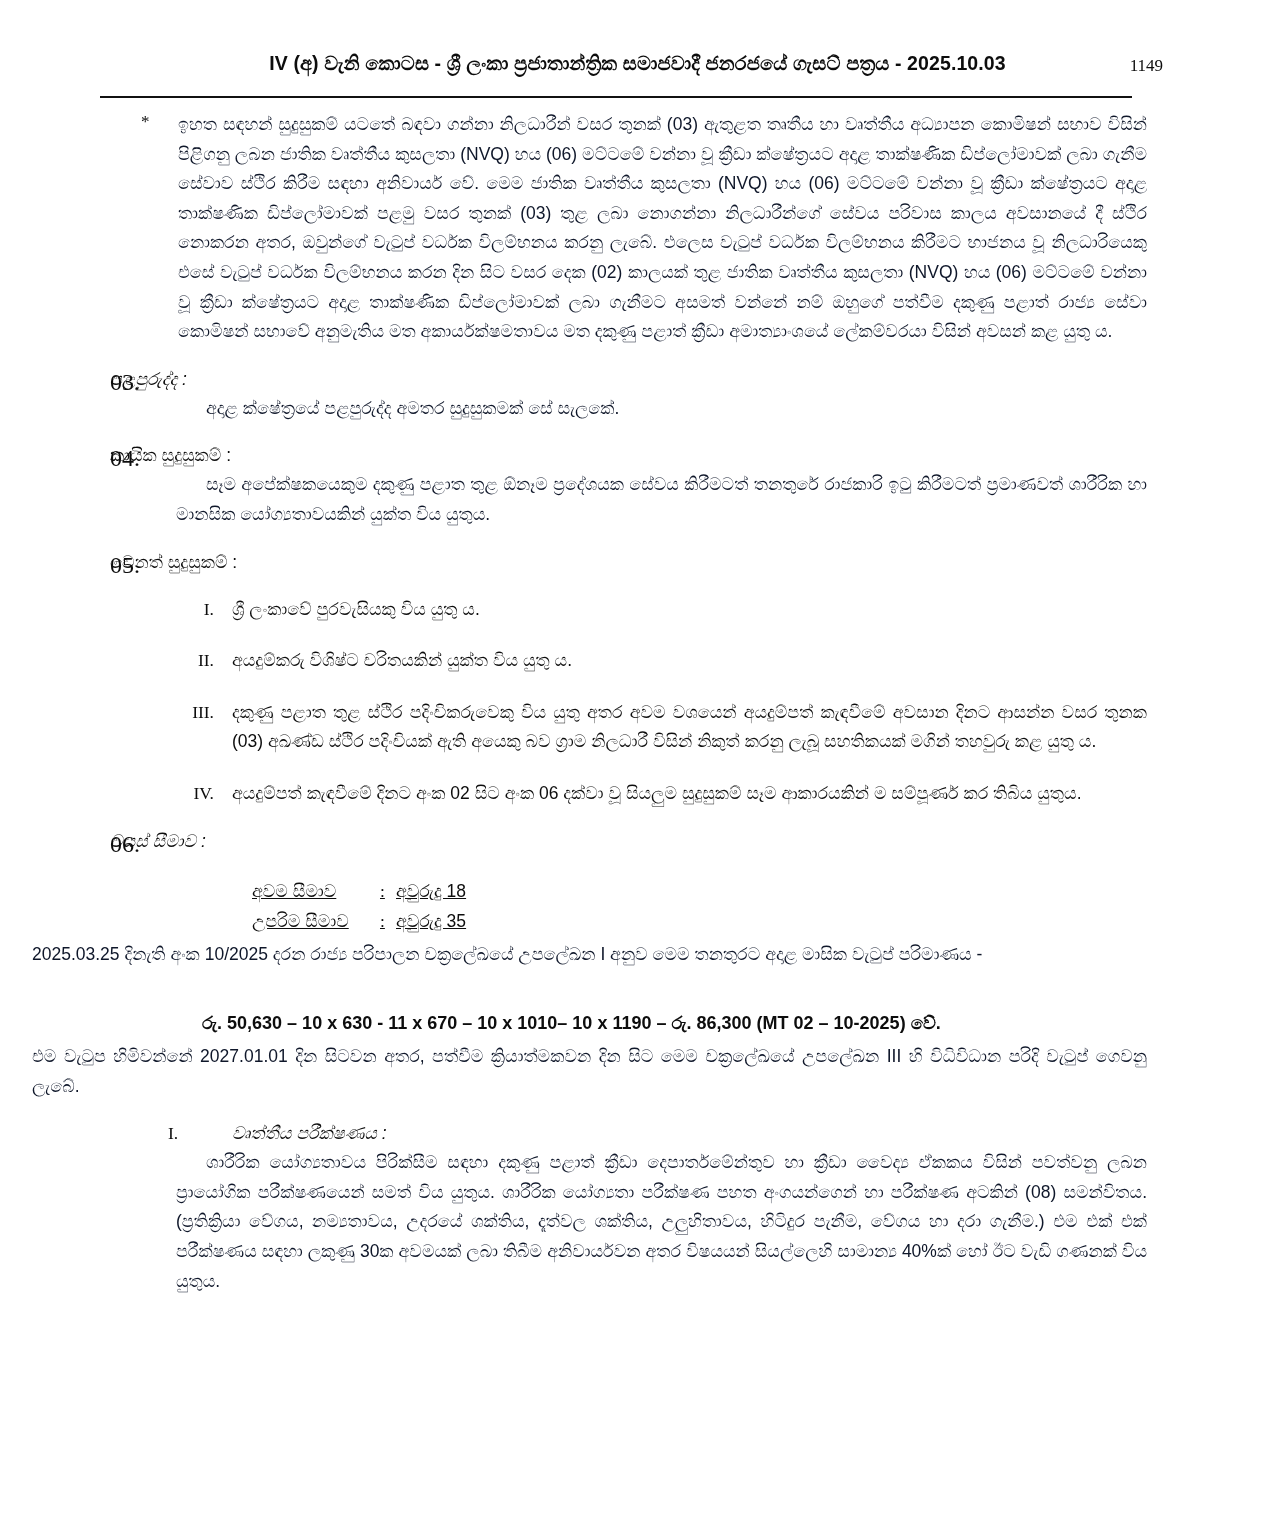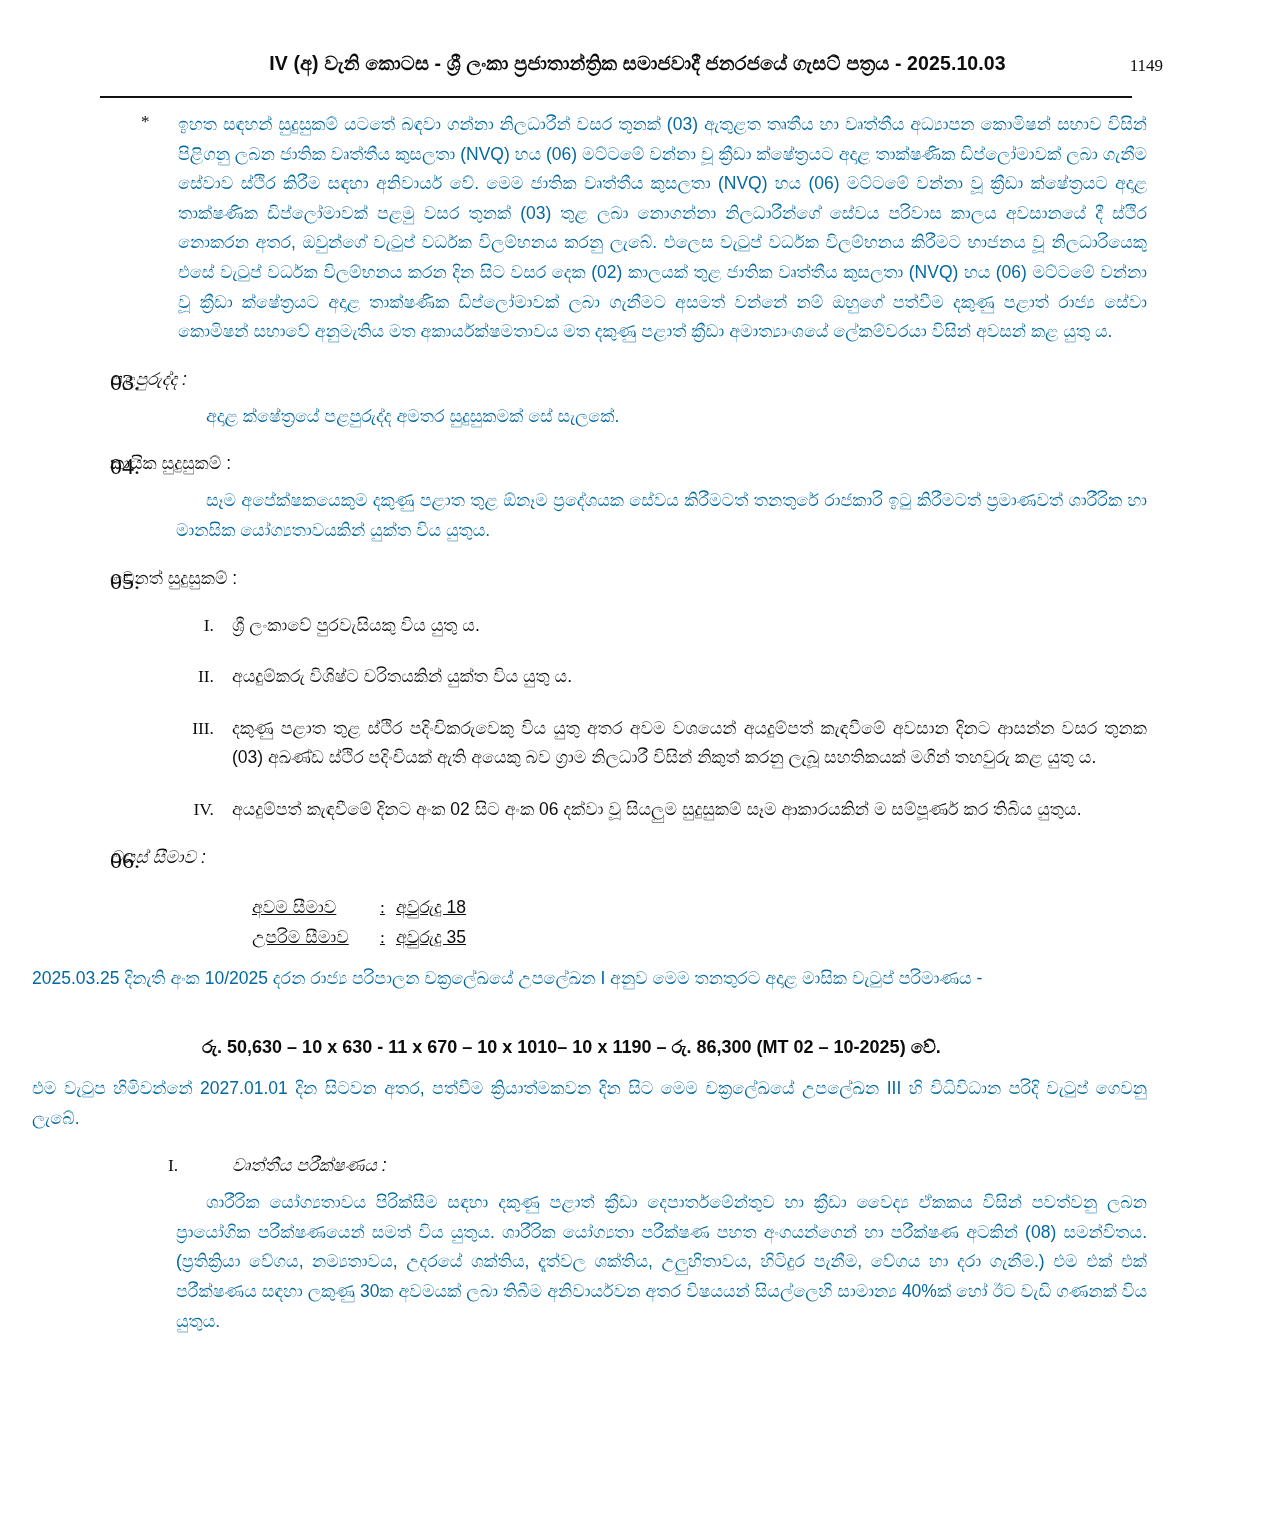--- a/index.html
+++ b/index.html
@@ -60,21 +60,21 @@
     position: absolute;
     left: 0;
     top: 104px;
     width: 1275px;
   }
 
   .para {
     font-size: 17.5px;
     line-height: 29.6px;
     text-align: justify;
-    color: #0369a1;
+    color: #0f172a;
   }
 
   
   .star-block {
     position: relative;
     margin: 6px 0 0 0;
     padding-left: 178px;
     padding-right: 128px;
   }
   .star-mark {
@@ -98,21 +98,21 @@
   }
   .sec-head-text {
     display: inline-block;
     font-size: 17.5px;
   }
   .sec-head-text.italic {
     font-style: italic;
   }
 
   .indent-para {
-    margin-top: 12px;
+    margin-top: 4px;
     padding-left: 176px;
     padding-right: 128px;
     text-indent: 30px;
   }
   .indent-para.noindent {
     text-indent: 0;
     padding-left: 32px;
   }
 
   

